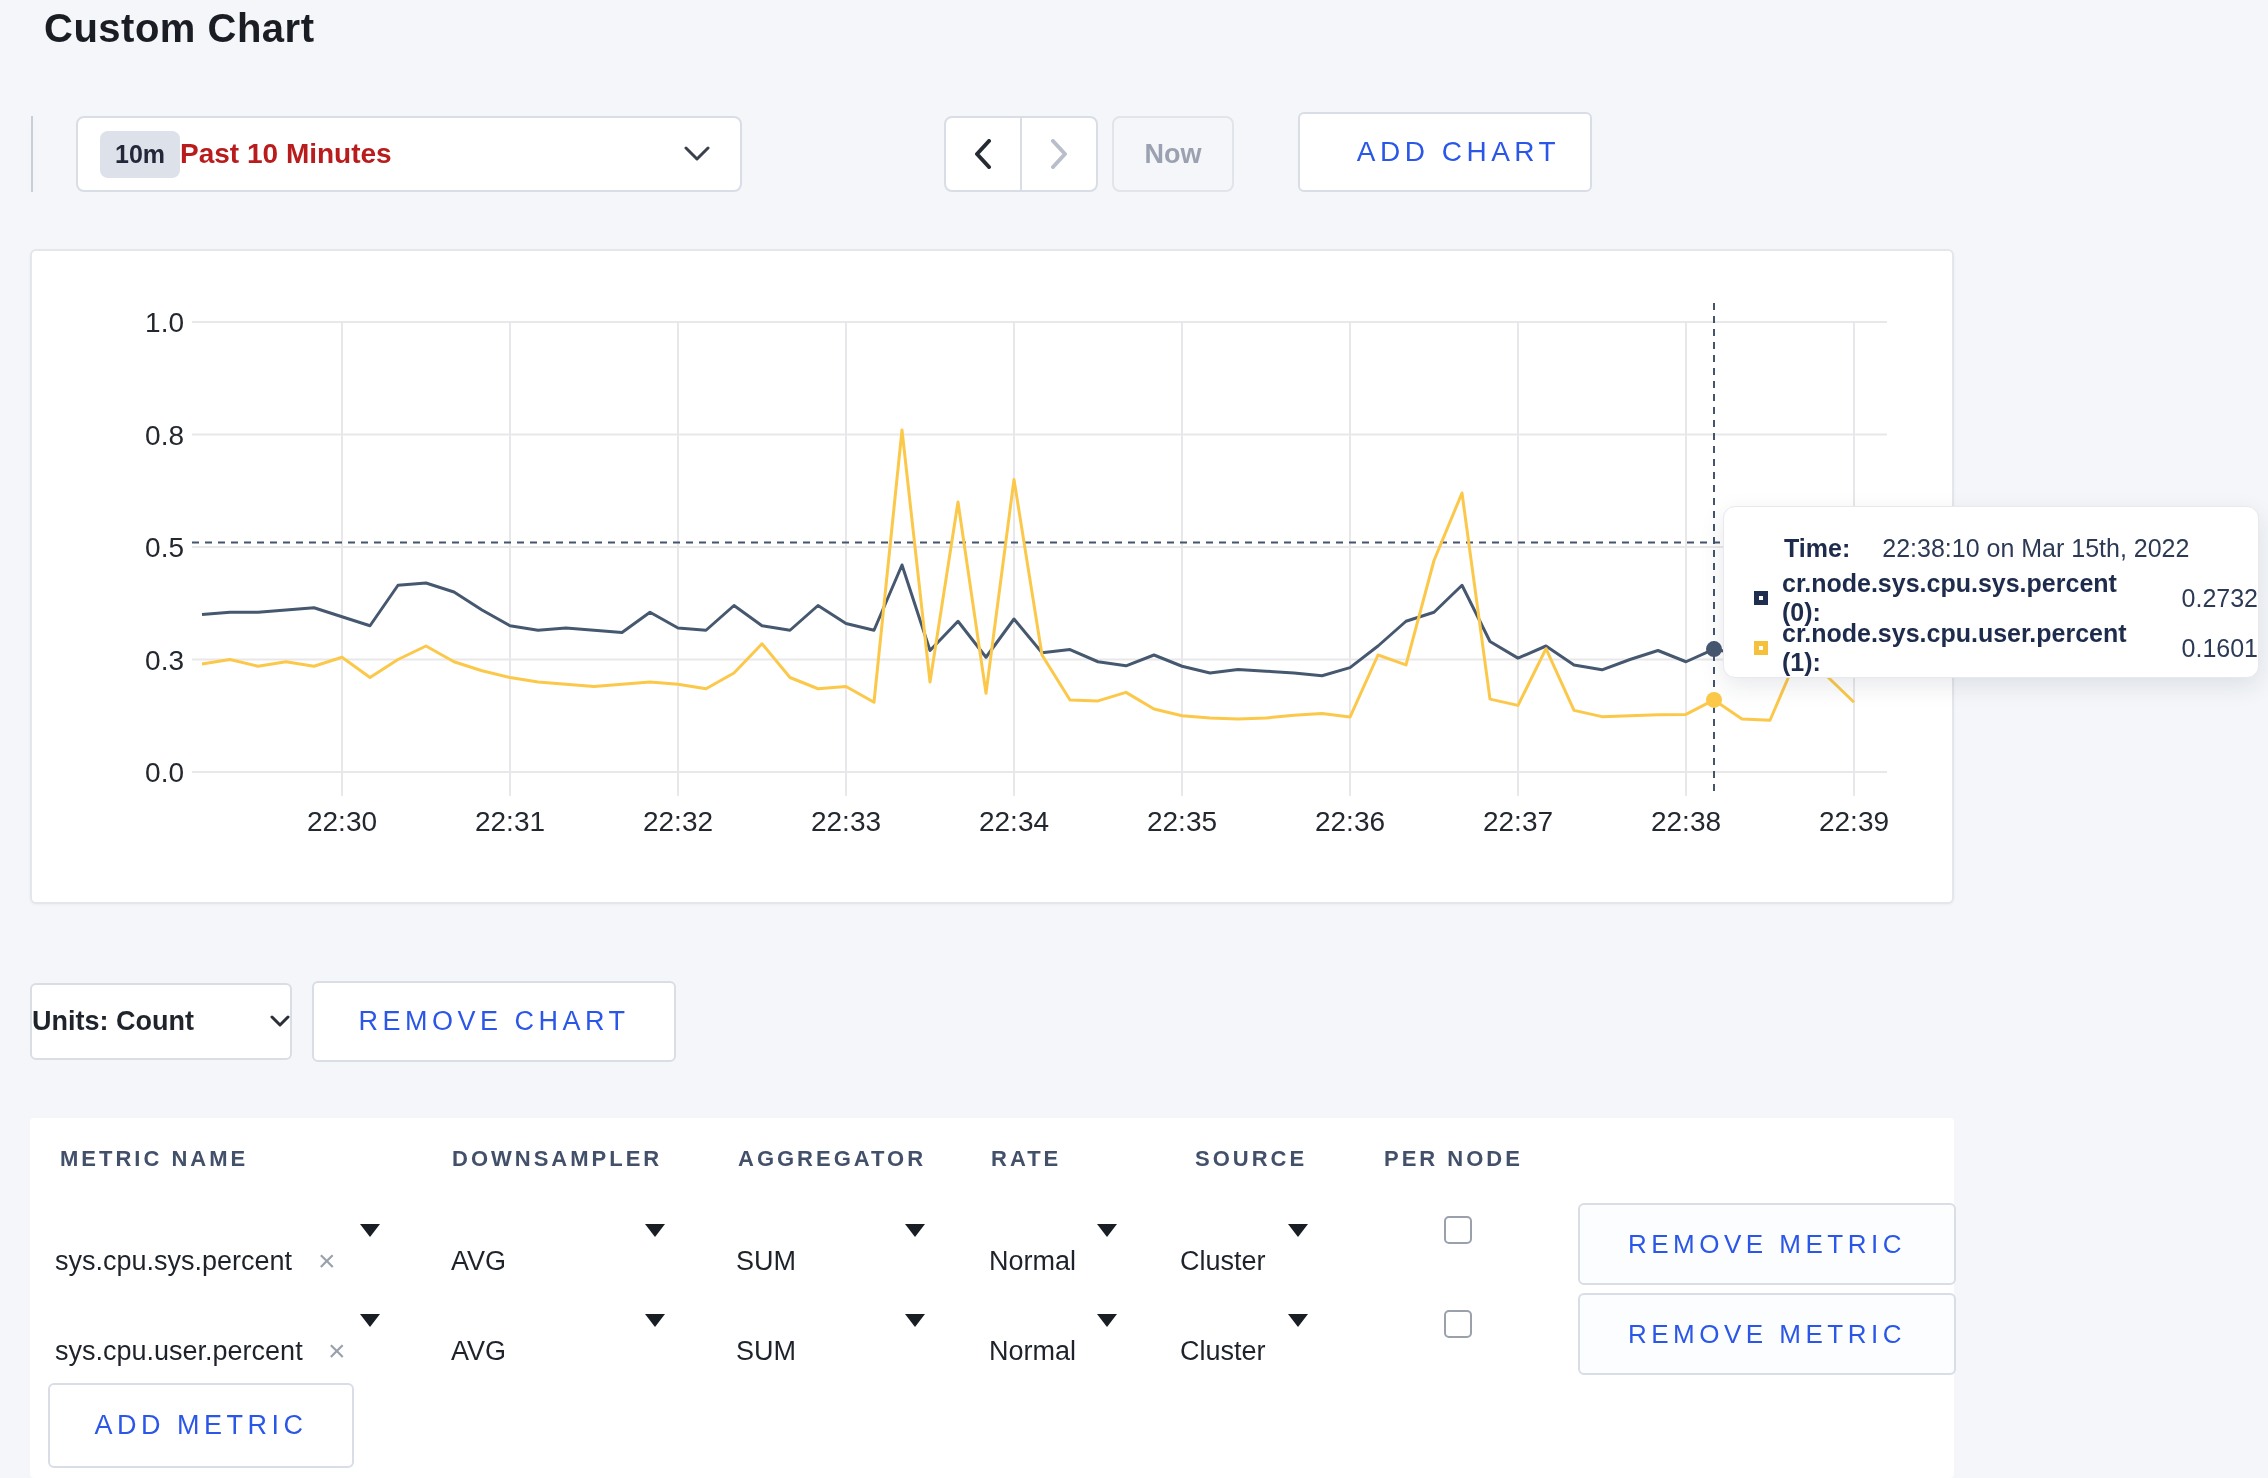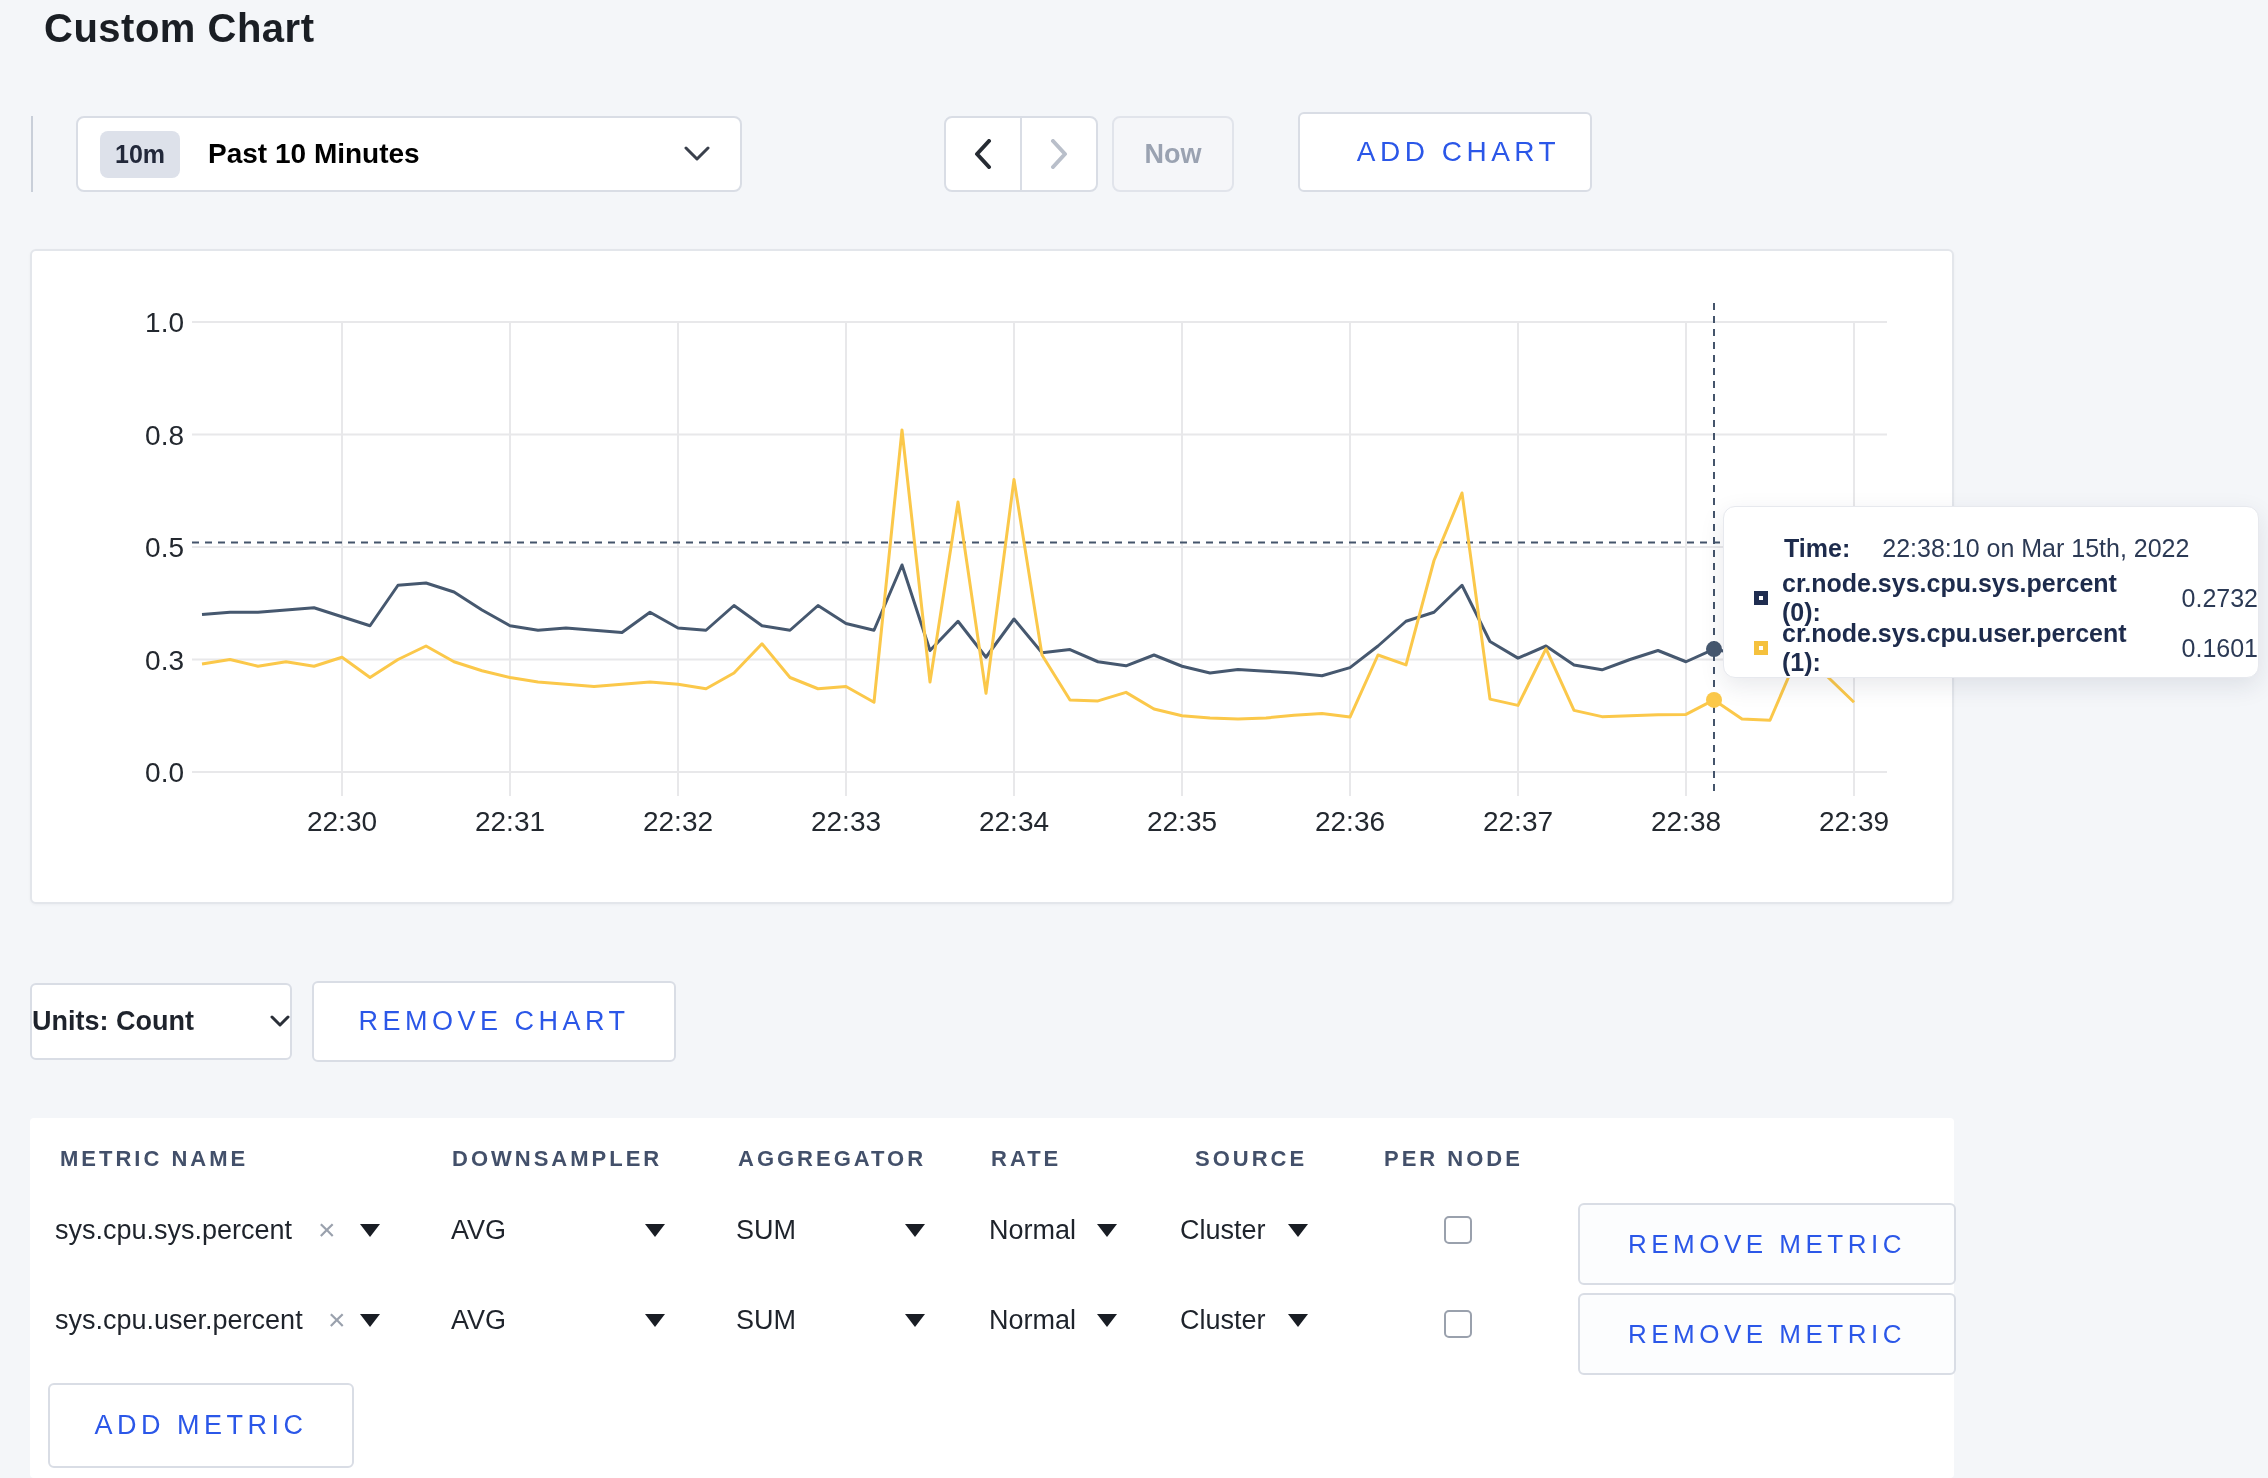--- a/index.html
+++ b/index.html
@@ -7,21 +7,21 @@
   body { font-family:"Liberation Sans", sans-serif; color:#20252d; }
   #root { position:relative; width:2268px; height:1478px; background:#f4f6f9; overflow:hidden; }
 
   .page-title { position:absolute; left:44px; top:6px; font-size:40px; font-weight:600; color:#1a1e24; letter-spacing:0.5px; }
 
   
   .toolbar-divider { position:absolute; left:31px; top:116px; width:2px; height:76px; background:#c9cfd9; }
   .time-select { position:absolute; left:76px; top:116px; width:666px; height:76px; background:#fff;
     border:2px solid #d9dde5; border-radius:8px; display:flex; align-items:center; padding:0 30px 0 22px; cursor:pointer; }
   .time-badge { background:#dde1ea; border-radius:8px; padding:9px 15px; font-size:25px; font-weight:700; color:#22283a; }
-  .time-label { margin-left:28px; font-size:28px; font-weight:600; color:#000000; flex:1; }
+  .time-label { font-size:28px; font-weight:600; color:#b91c1c; flex:1; }
   .nav-group { position:absolute; left:944px; top:116px; width:154px; height:76px; background:#fff;
     border:2px solid #d9dde5; border-radius:8px; display:flex; }
   .nav-half { flex:1; display:flex; align-items:center; justify-content:center; cursor:pointer; }
   .nav-half + .nav-half { border-left:2px solid #d9dde5; }
   .now-btn { position:absolute; left:1112px; top:116px; width:122px; height:76px; background:#f5f6f9;
     border:2px solid #e1e4eb; border-radius:8px; font-size:27px; font-weight:600; color:#9aa2b1;
     display:flex; align-items:center; justify-content:center; cursor:default; }
   .btn-outline-blue { background:#fff; border:2px solid #d9dde5; border-radius:6px; color:#2b57e8;
     font-weight:500; letter-spacing:4.5px; display:flex; align-items:center; justify-content:center; cursor:pointer; }
   .add-chart { position:absolute; left:1298px; top:112px; width:294px; height:80px; font-size:28px;padding-left:27px; }
@@ -44,21 +44,21 @@
 
   
   .units-btn { position:absolute; left:30px; top:983px; width:262px; height:77px; background:#fff;
     border:2px solid #d9dde5; border-radius:6px; display:flex; align-items:center; justify-content:space-between;
     gap:18px; font-size:27px; font-weight:700; color:#1e232c; cursor:pointer; }
   .remove-chart { position:absolute; left:312px; top:981px; width:364px; height:81px; font-size:27px; }
 
   
   .table-card { position:absolute; left:30px; top:1118px; width:1924px; height:360px; background:#fff; border-radius:4px; }
   .th { position:absolute; top:28px; font-size:22px; font-weight:700; letter-spacing:3px; color:#43506a; }
-  .cell { position:absolute; font-size:27px; color:#1e232b; white-space:nowrap; }
+  .cell { position:absolute; font-size:27px; color:#1e232b; white-space:nowrap;margin-top:31px; }
   .caret { display:inline-block; width:0; height:0; border-left:10px solid transparent;
     border-right:10px solid transparent; border-top:13px solid #191d24; vertical-align:middle; cursor:pointer; }
   .x-icon { font-size:30px; color:#9aa1ad; cursor:pointer; line-height:1; }
   .checkbox { position:absolute; width:28px; height:28px; border:2px solid #9aa1ad; border-radius:5px; background:#fff; cursor:pointer; }
   .remove-metric { position:absolute; left:1548px; width:378px; height:82px; font-size:26px; background:#fcfdfe; }
   .add-metric { position:absolute; left:48px; top:1383px; width:306px; height:85px; font-size:27px; }
 </style>
 </head>
 <body>
 

